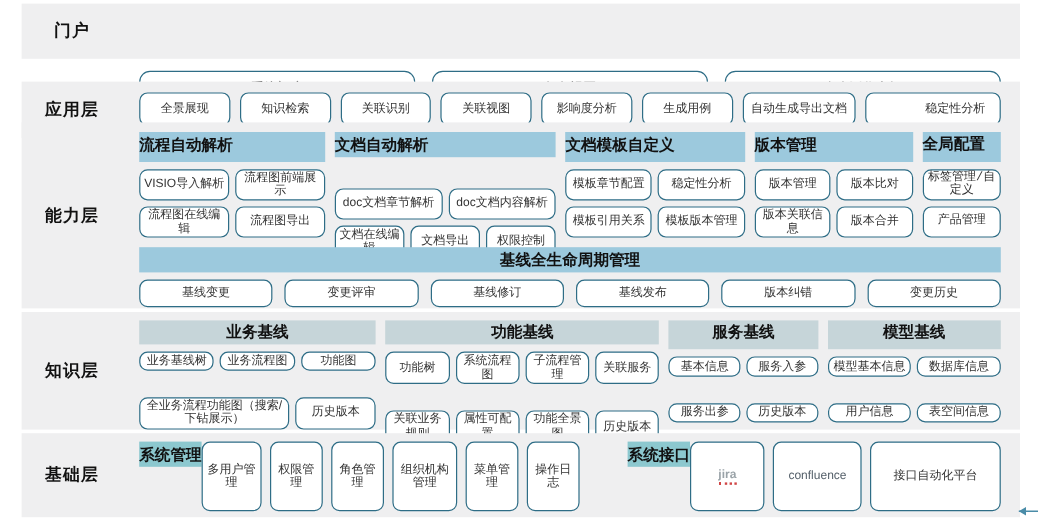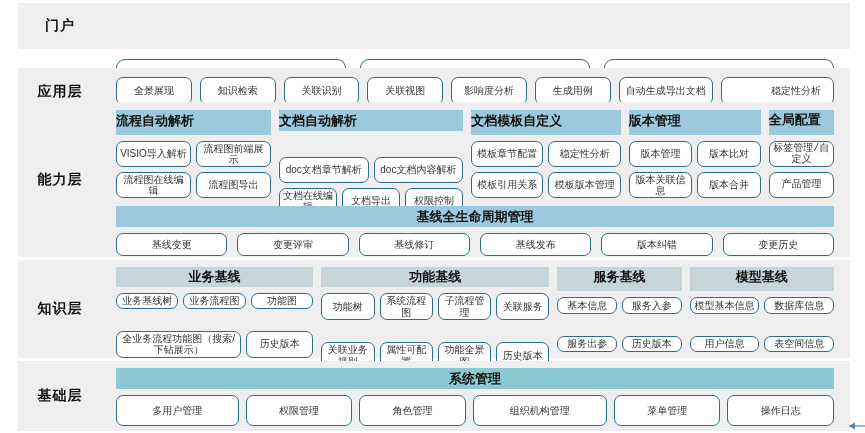--- a/index.html
+++ b/index.html
@@ -157,21 +157,21 @@
   .know-row .pill { flex: 1; }
 
   
   #band-base { top: 361px; height: 70px; }
   .base-cols {
     position: absolute;
     left: 14px; right: 8px; top: 7px; bottom: 5px;
     display: flex;
     gap: 40px;
   }
-  .base-col { display: flex; flex-direction: column; }
+  .base-col { display: flex; flex-direction: row; }
   .base-head {
     background: #8cc8cf;
     color: #111;
     font-size: 13px;
     font-weight: bold;
     text-align: center;
     height: 21px;
     line-height: 21px;
     margin-bottom: 6px;
   }
@@ -381,20 +381,32 @@
             <div class="base-head">系统管理</div>
             <div class="base-row">
               <div class="pill" style="flex: 1 1 0%;">多用户管理</div>
               <div class="pill" style="flex: 0.86 1 0%;">权限管理</div>
               <div class="pill" style="flex: 0.86 1 0%;">角色管理</div>
               <div class="pill" style="flex: 1.1 1 0%;">组织机构管理</div>
               <div class="pill" style="flex: 0.86 1 0%;">菜单管理</div>
               <div class="pill" style="flex: 0.86 1 0%;">操作日志</div>
             </div>
           </div>
+          <div class="base-col" style="flex: 1 1 0%;">
+            <div class="base-head">系统接口</div>
+            <div class="base-row">
+              <div class="pill" style="flex: 0.78 1 0%;">
+                <span class="jira-text">jira</span>
+              </div>
+              <div class="pill" style="flex: 0.95 1 0%;">
+                <span class="conf-text">confluence</span>
+              </div>
+              <div class="pill" style="flex: 1.45 1 0%;">接口自动化平台</div>
+            </div>
+          </div>
         </div>
     </div>
   </div>
 
   <svg class="edge-arrow" viewBox="0 0 18 10">
     <path d="M18 5 L18 5 L2 5" stroke="#4a8ca8" stroke-width="1.2" fill="none"></path>
     <path d="M2 5 L8 1.5 L8 8.5 Z" fill="#4a8ca8"></path>
   </svg>
 
 </div>

